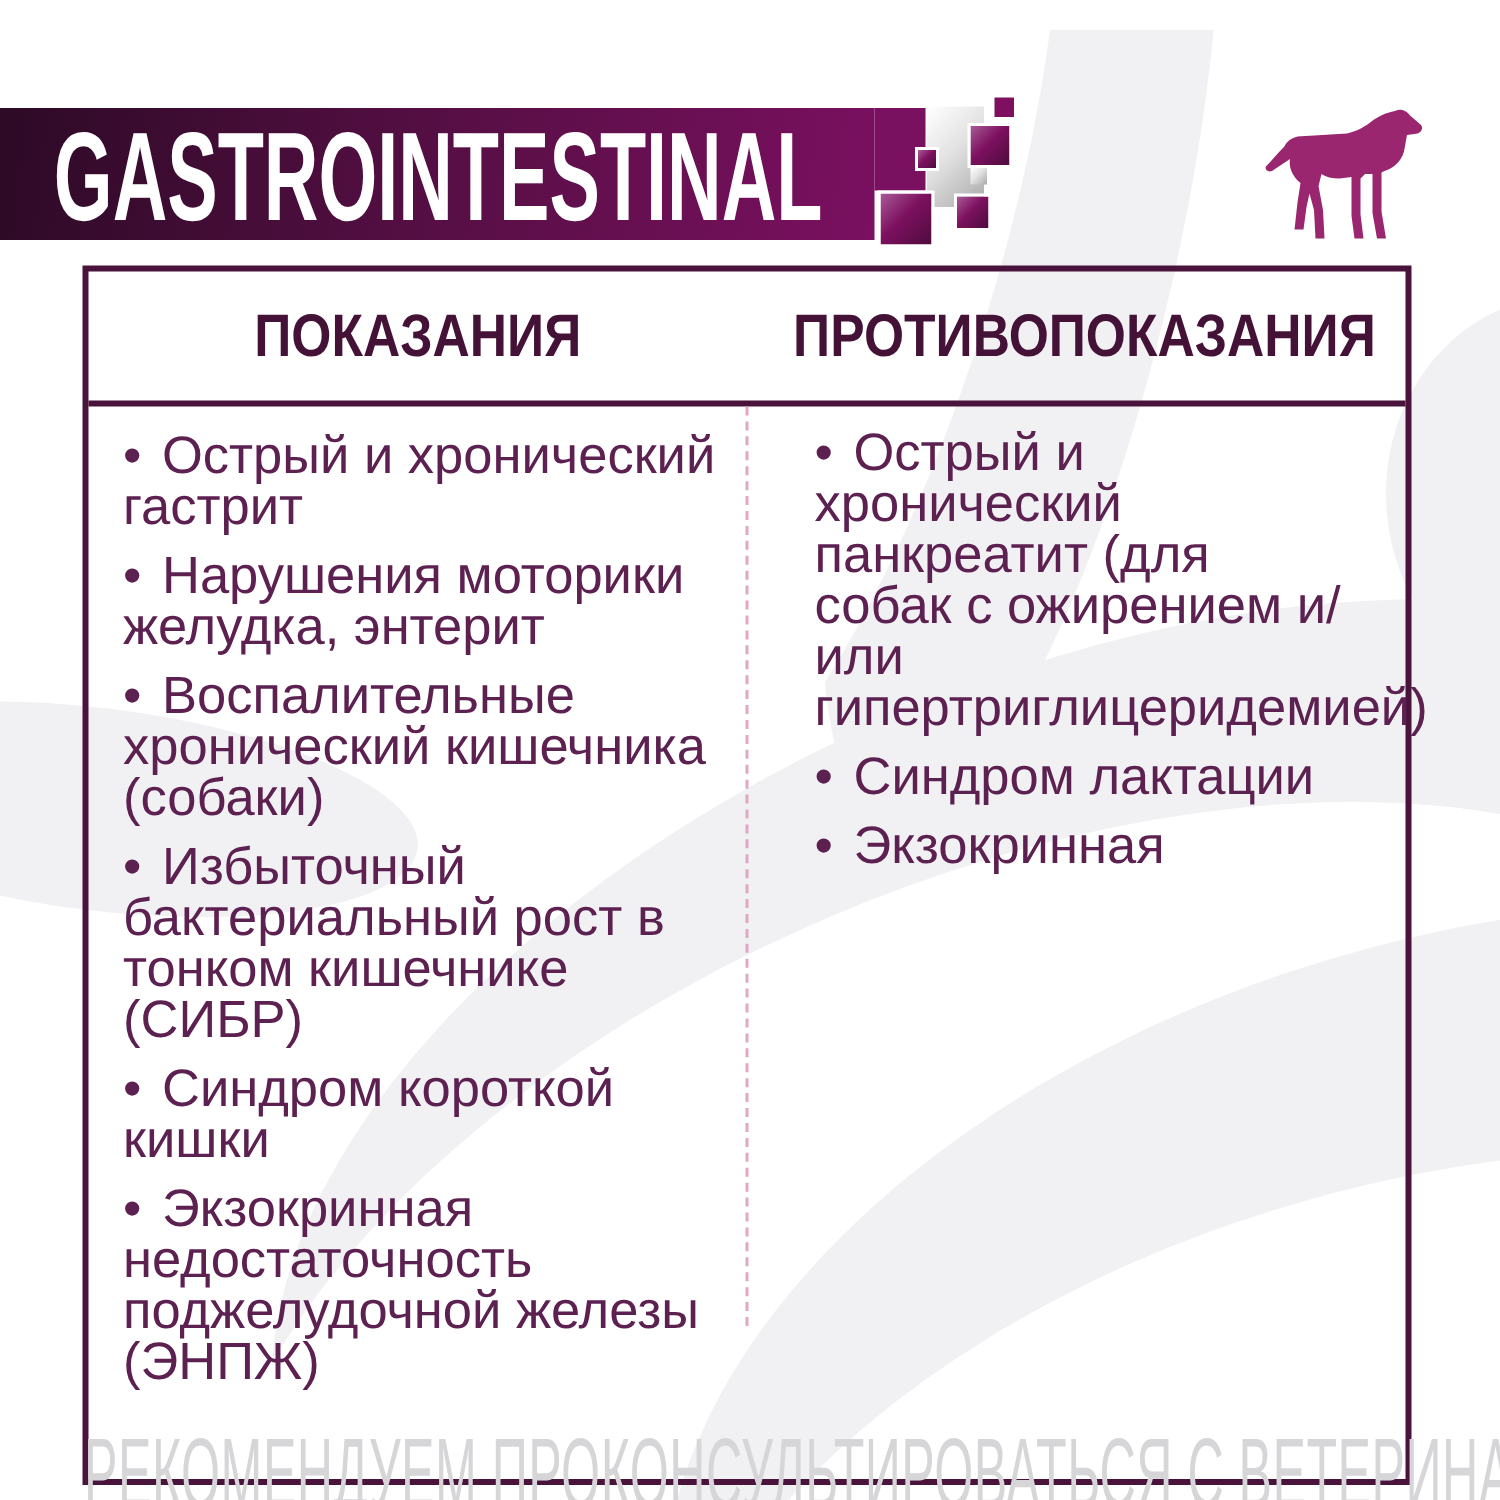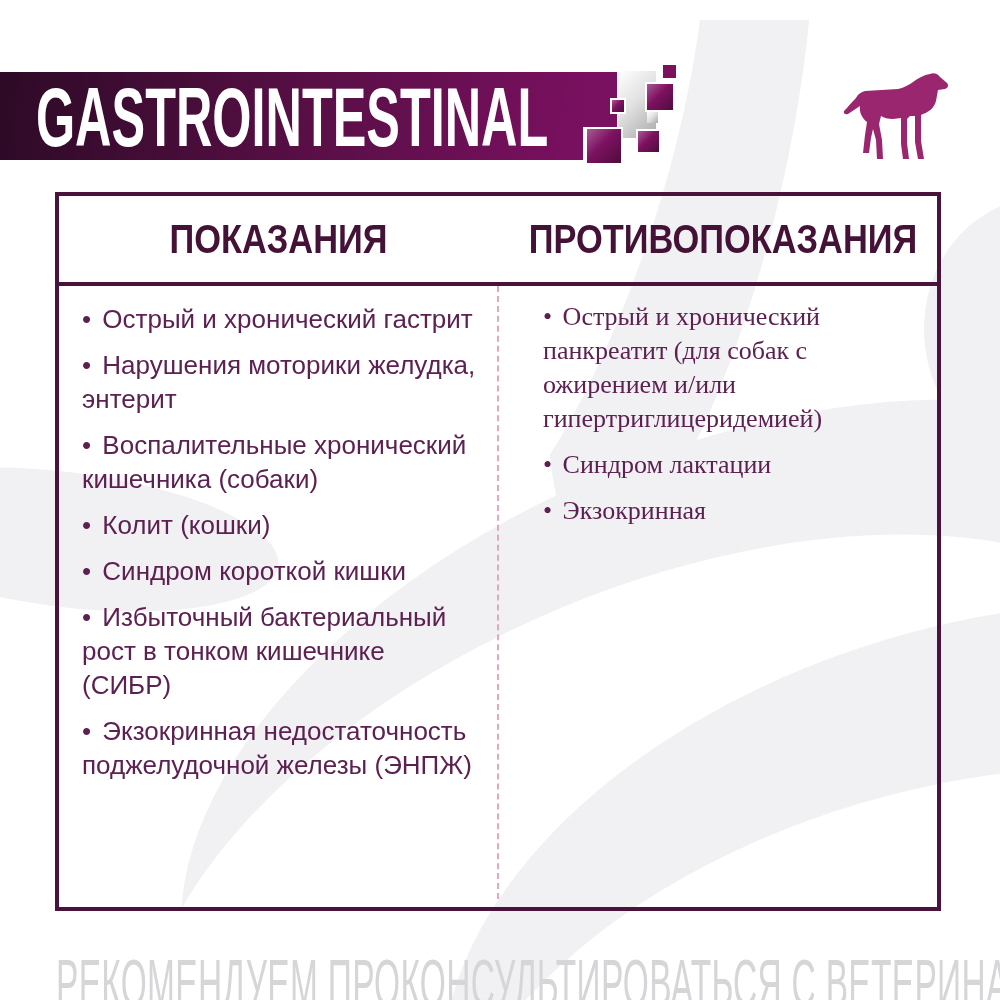--- a/index.html
+++ b/index.html
@@ -66,43 +66,43 @@
   .s5{ left:647px; top:92px;  width:11px; height:11px; }
   .s6{ left:585px; top:107px; width:38px; height:38px; }
   .s7{ left:636px; top:109px; width:25px; height:25px; }
 
   
   .dog{ position:absolute; left:843px; top:52px; width:107px; height:91px; z-index:3; }
   .dog path{ fill:var(--accent-purple); }
 
   
   .card{
-    position:absolute; left:55px; top:172px; width:886px; height:719px;
+    position:absolute; left:55px; top:157px; width:886px; height:813px;
     border:4px solid var(--table-border); z-index:2; background:transparent;
   }
   .thead{
     display:flex; height:90px; border-bottom:4px solid var(--table-border);
     align-items:center;
   }
   .th{
     width:50%; text-align:center; color:var(--header-text);
     font-weight:bold; font-size:40px; letter-spacing:0;
     transform:scaleX(0.86); white-space:nowrap;
   }
   .tbody{ position:relative; display:flex; height:617px; }
   .vdivider{
     position:absolute; left:438px; top:0; bottom:4px; width:0;
     border-left:2px dashed var(--divider-pink); z-index:1;
   }
   ul.col{
     list-style:none; width:438px; color:var(--body-text);
-    font-size:26px; line-height:34px;
+    font-size:35px; line-height:34px;
   }
   ul.col-left{ padding:16px 18px 0 23px; }
-  ul.col-right{ margin-left:2px; padding:14px 34px 0 44px;font-family:Liberation Serif, serif; }
+  ul.col-right{ margin-left:2px; padding:14px 34px 0 44px; }
   ul.col li{ margin-bottom:12px; }
   .bullet{ margin-right:4px; }
 
   
   .disclaimer{
     position:absolute; left:56px; top:930px; z-index:2;
     color:var(--disclaimer-gray); font-size:54px; line-height:54px;
     white-space:nowrap; letter-spacing:0.5px;
     transform:scale(0.62,1.22); transform-origin:left top;
   }
@@ -149,23 +149,22 @@
   <div class="card">
     <div class="thead">
       <div class="th">ПОКАЗАНИЯ</div>
       <div class="th">ПРОТИВОПОКАЗАНИЯ</div>
     </div>
     <div class="tbody">
       <ul class="col col-left">
           <li><span class="bullet">•</span><span> Острый и хронический гастрит</span></li>
           <li><span class="bullet">•</span><span> Нарушения моторики желудка, энтерит</span></li>
           <li><span class="bullet">•</span><span> Воспалительные хронический кишечника (собаки)</span></li>
-          <li><span class="bullet">•</span><span> Колит (кошки)</span></li>
+          <li><span class="bullet">•</span><span> Избыточный бактериальный рост в тонком кишечнике (СИБР)</span></li>
           <li><span class="bullet">•</span><span> Синдром короткой кишки</span></li>
-          <li><span class="bullet">•</span><span> Избыточный бактериальный рост в тонком кишечнике (СИБР)</span></li>
           <li><span class="bullet">•</span><span> Экзокринная недостаточность поджелудочной железы (ЭНПЖ)</span></li>
         </ul>
       <div class="vdivider"></div>
       <ul class="col col-right">
           <li><span class="bullet">•</span><span> Острый и хронический панкреатит (для собак с ожирением и/или гипертриглицеридемией)</span></li>
           <li><span class="bullet">•</span><span> Синдром лактации</span></li>
           <li><span class="bullet">•</span><span> Экзокринная</span></li>
         </ul>
     </div>
   </div>

